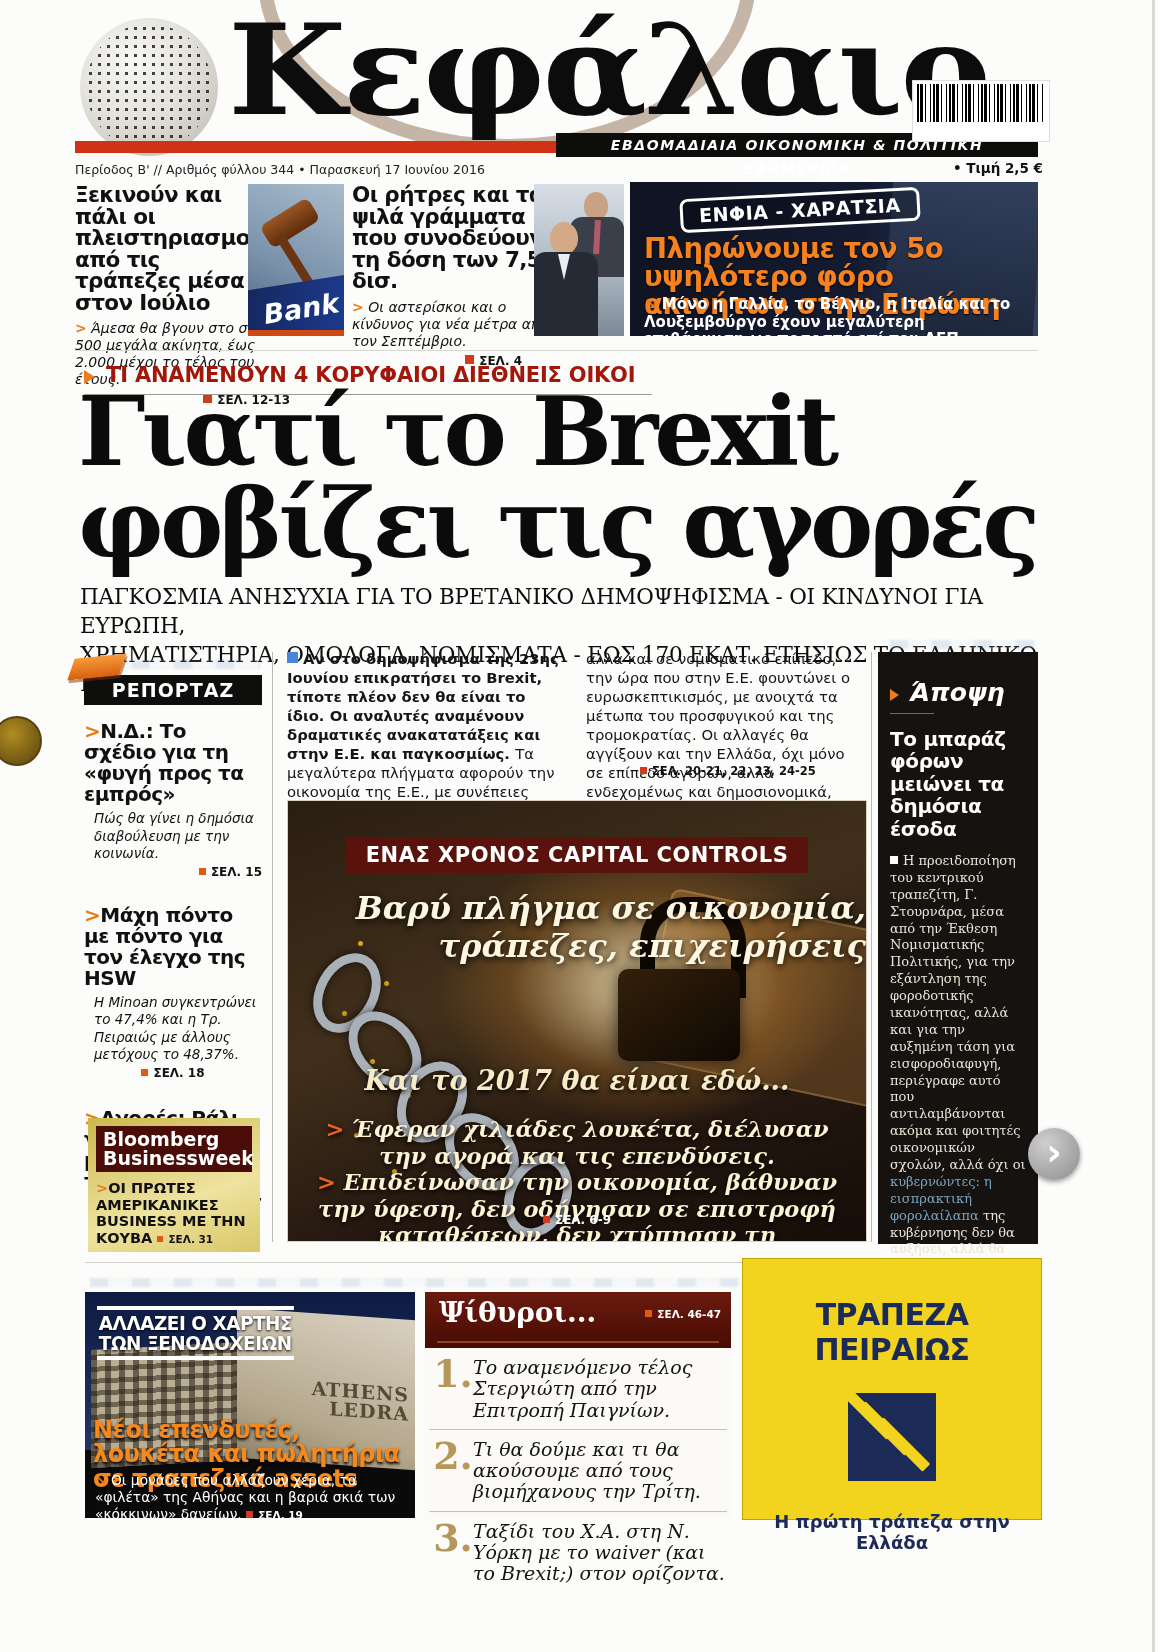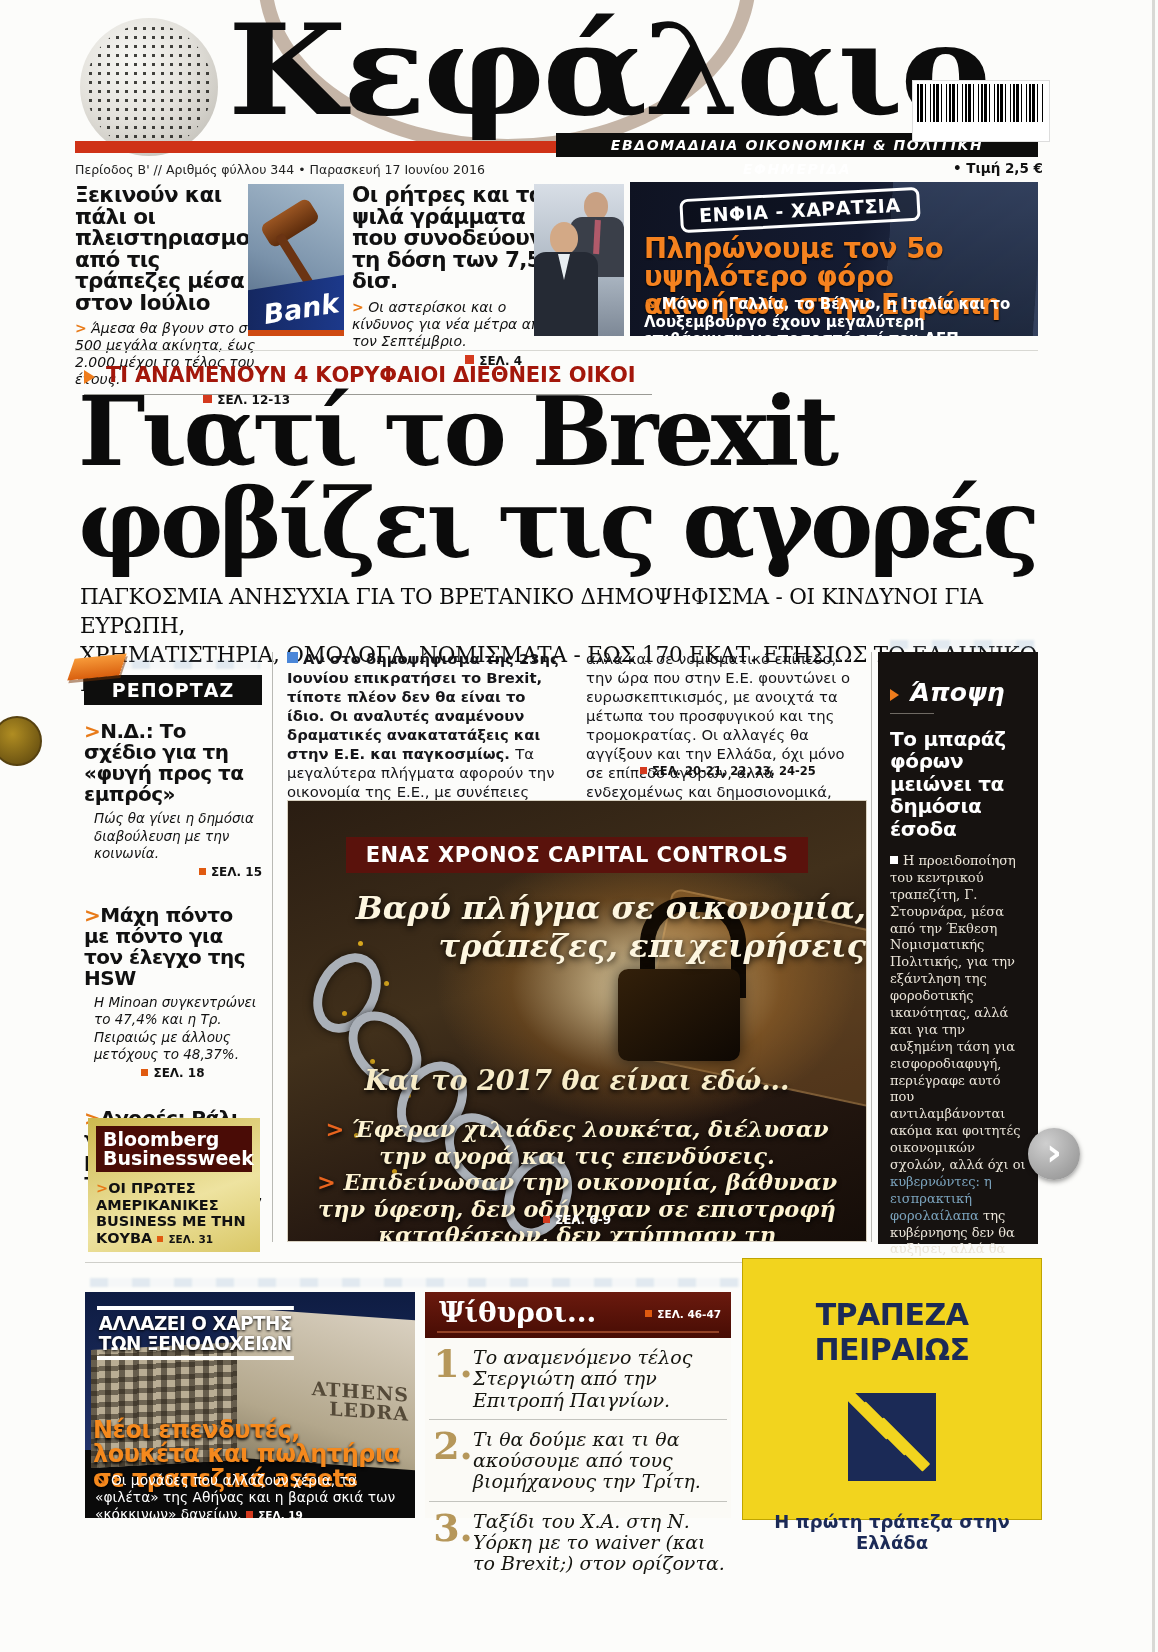--- a/index.html
+++ b/index.html
@@ -234,21 +234,21 @@
     </div>
     <div class="abs" style="left:8px;top:126px;width:318px;color:#f5891d;font-weight:bold;font-size:24px;line-height:1.02;letter-spacing:-.5px;text-shadow:0 2px 3px #000;">Νέοι επενδυτές, λουκέτα και πωλητήρια σε τραπεζικά assets</div>
     <div class="abs" style="left:10px;top:180px;width:310px;color:#fff;font-size:13.8px;line-height:1.22;">
       <span class="chev">↘</span>
       <span>Οι μονάδες που αλλάζουν χέρια, τα «φιλέτα» της Αθήνας και η βαριά σκιά των «κόκκινων» δανείων.</span>
       <span class="ref" style="color:#fff;font-size:10.5px;"><span class="sq sq-red" style="width:7px;height:7px;"></span><span style="color:#fff;">ΣΕΛ. 19</span></span>
     </div>
   </div>
 
   <div class="abs" style="left:425px;top:1292px;width:306px;height:226px;background:#fbfaf6;">
-    <div style="position:relative;height:46px;background:linear-gradient(#6b1a0e,#470c04);">
+    <div style="position:relative;height:56px;background:linear-gradient(#6b1a0e,#470c04);">
       <span class="serif" style="position:absolute;left:14px;top:4px;color:#fff;font-weight:bold;font-size:28px;">Ψίθυροι...</span>
       <span class="ref" style="position:absolute;right:10px;top:16px;color:#fff;font-size:10.5px;">
         <span class="sq sq-orn" style="width:7px;height:7px;"></span><span style="color:#fff;">ΣΕΛ. 46-47</span>
       </span>
       <div style="position:absolute;left:12px;right:12px;bottom:5px;height:2px;background:rgba(235,130,80,.45);"></div>
     </div>
     <div style="display:flex;padding:9px 6px 8px 8px;align-items:flex-start;">
       <span class="serif" style="width:40px;color:#b6975a;font-weight:bold;font-size:38px;line-height:.9;text-align:center;">1.</span>
       <span class="serif" style="flex:1;font-style:italic;font-size:19px;line-height:1.12;color:#15150f;">Το αναμενόμενο τέλος Στεργιώτη από την Επιτροπή Παιγνίων.</span>
     </div>

